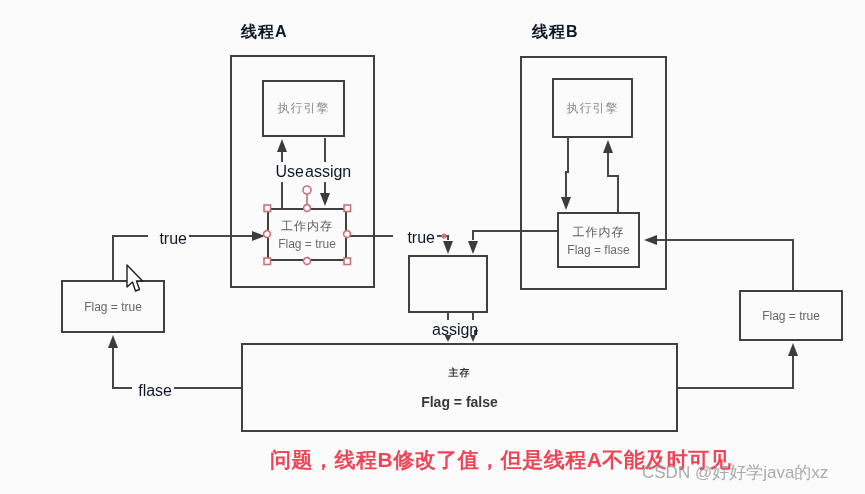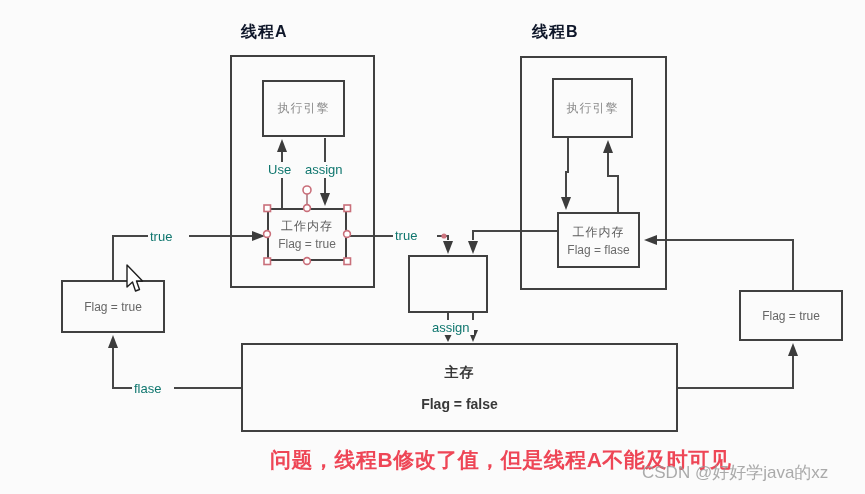--- a/index.html
+++ b/index.html
@@ -8,23 +8,23 @@
   .layer{position:absolute;left:0;top:0;width:865px;height:494px;}
   .nopointer{pointer-events:none;}
   .box{position:absolute;border:2px solid #404040;box-sizing:border-box;display:flex;flex-direction:column;align-items:center;justify-content:center;text-align:center;}
   .box.opaque{background:#fbfbfb;}
   .box.transparent{background:transparent;}
   .thread-title{position:absolute;font-weight:bold;font-size:16px;color:#0f172a;letter-spacing:1px;}
   .engine-label{font-size:12px;color:#8b8b8b;letter-spacing:1px;}
   .wm-title{font-size:12px;color:#5c5c5c;letter-spacing:1px;}
   .wm-value{font-size:12px;color:#6b6b6b;margin-top:2px;}
   .flag-value{font-size:12px;color:#666666;}
-  .mm-title{font-size:14px;font-weight:bold;color:#383838;letter-spacing:1px;}
+  .mm-title{font-size:10px;font-weight:bold;color:#383838;letter-spacing:1px;}
   .mm-value{font-size:14px;font-weight:bold;color:#383838;margin-top:14px;}
-  .edge-label{position:absolute;font-size:13px;color:#0f766e;background:#fbfbfb;text-align:left;line-height:1.1;padding:1px 2px;}
+  .edge-label{position:absolute;font-size:16px;color:#0f172a;background:#fbfbfb;text-align:right;line-height:1.1;padding:1px 2px;}
   .caption{position:absolute;left:270px;top:446px;width:520px;font-size:21px;font-weight:bold;color:#ee4656;letter-spacing:0.5px;white-space:nowrap;}
   .watermark{position:absolute;left:642px;top:461px;font-size:17px;color:rgba(150,150,150,0.8);white-space:nowrap;}
 </style>
 </head>
 <body>
 
 <div class="stage">
 
   <svg class="layer nopointer" viewBox="0 0 865 494" xmlns="http://www.w3.org/2000/svg">
     <g stroke="#464646" stroke-width="2" fill="none">

